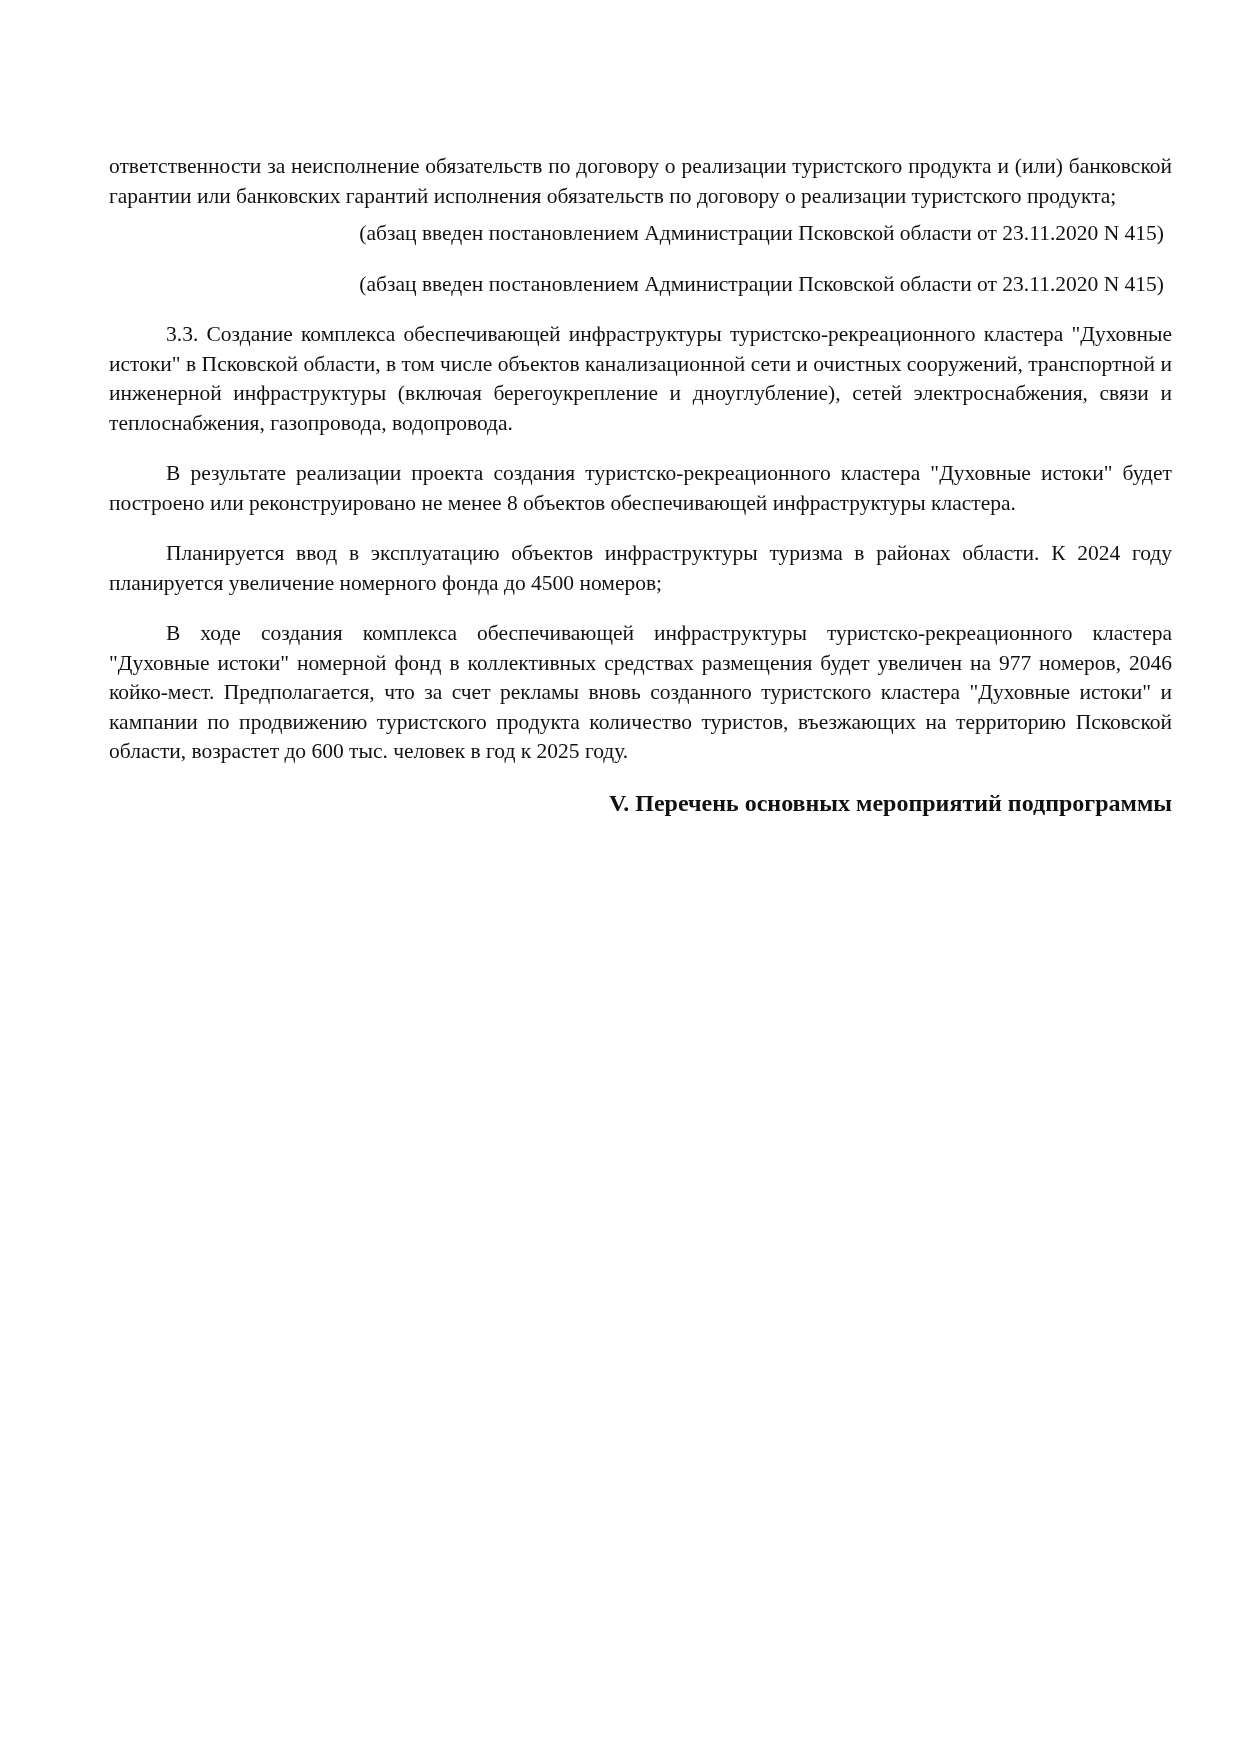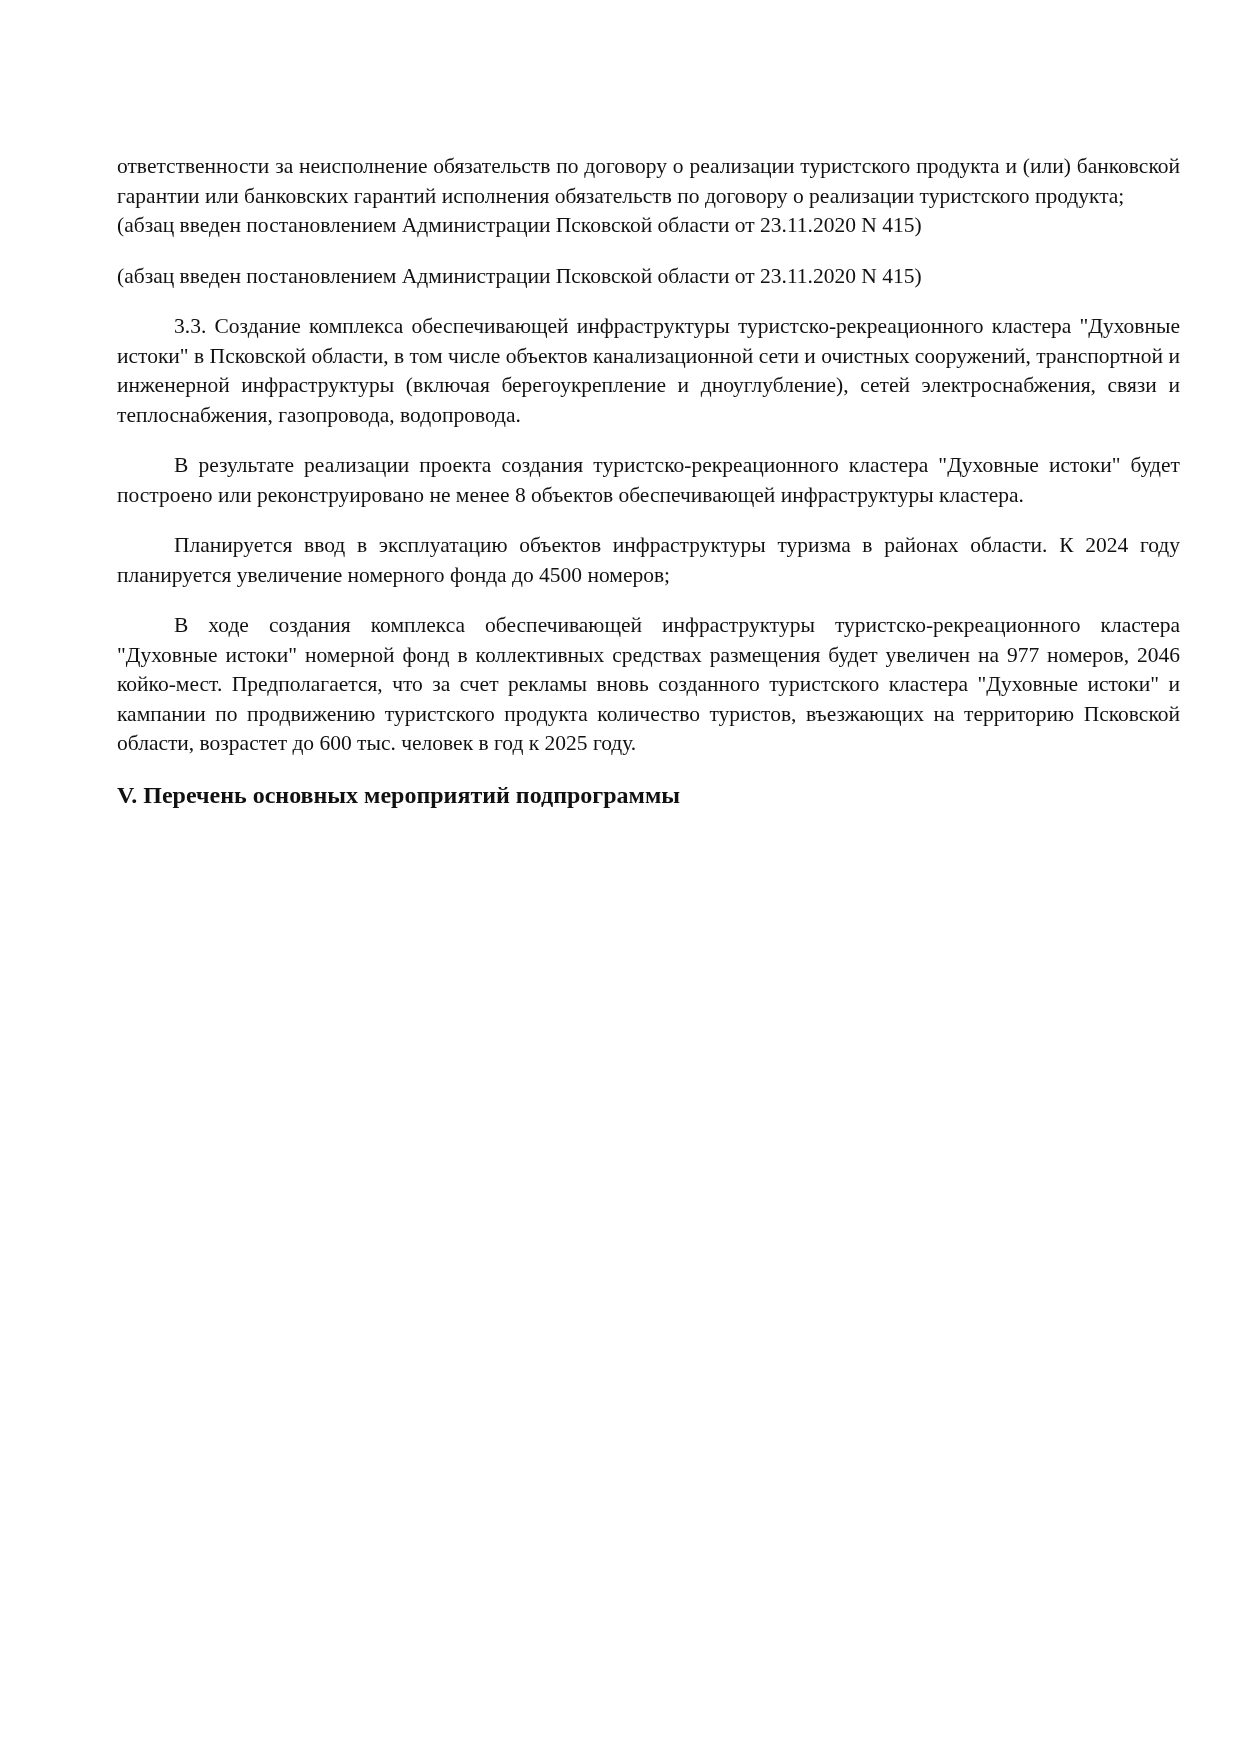--- a/index.html
+++ b/index.html
@@ -10,47 +10,47 @@
     body {
       width: 1240px;
       height: 1754px;
       position: relative;
       overflow: hidden;
       font-family: "Liberation Serif", "DejaVu Serif", serif;
       color: #111111;
     }
     .page {
       position: absolute;
-      left: 117px;
+      left: 109px;
       top: 152px;
       width: 1063px;
     }
     .para {
       font-size: 21.5px;
       line-height: 29.5px;
       text-align: justify;
       margin: 0;
     }
     .para.indent {
       text-indent: 57px;
     }
     .note {
       font-size: 21.5px;
       line-height: 29.5px;
-      margin: 0;
-      text-align: left;
+      margin: 8px;
+      text-align: right;
     }
     .block {
       margin-bottom: 21px;
     }
     .heading {
       font-weight: bold;
       font-size: 24px;
       line-height: 30px;
-      text-align: left;
+      text-align: right;
       margin: 12px 0 0 0;
     }
   </style>
 </head>
 <body>
 
 <div class="page">
 
   <div class="block">
     <p class="para">ответственности за неисполнение обязательств по договору о реализации туристского продукта и (или) банковской гарантии или банковских гарантий исполнения обязательств по договору о реализации туристского продукта;</p>

